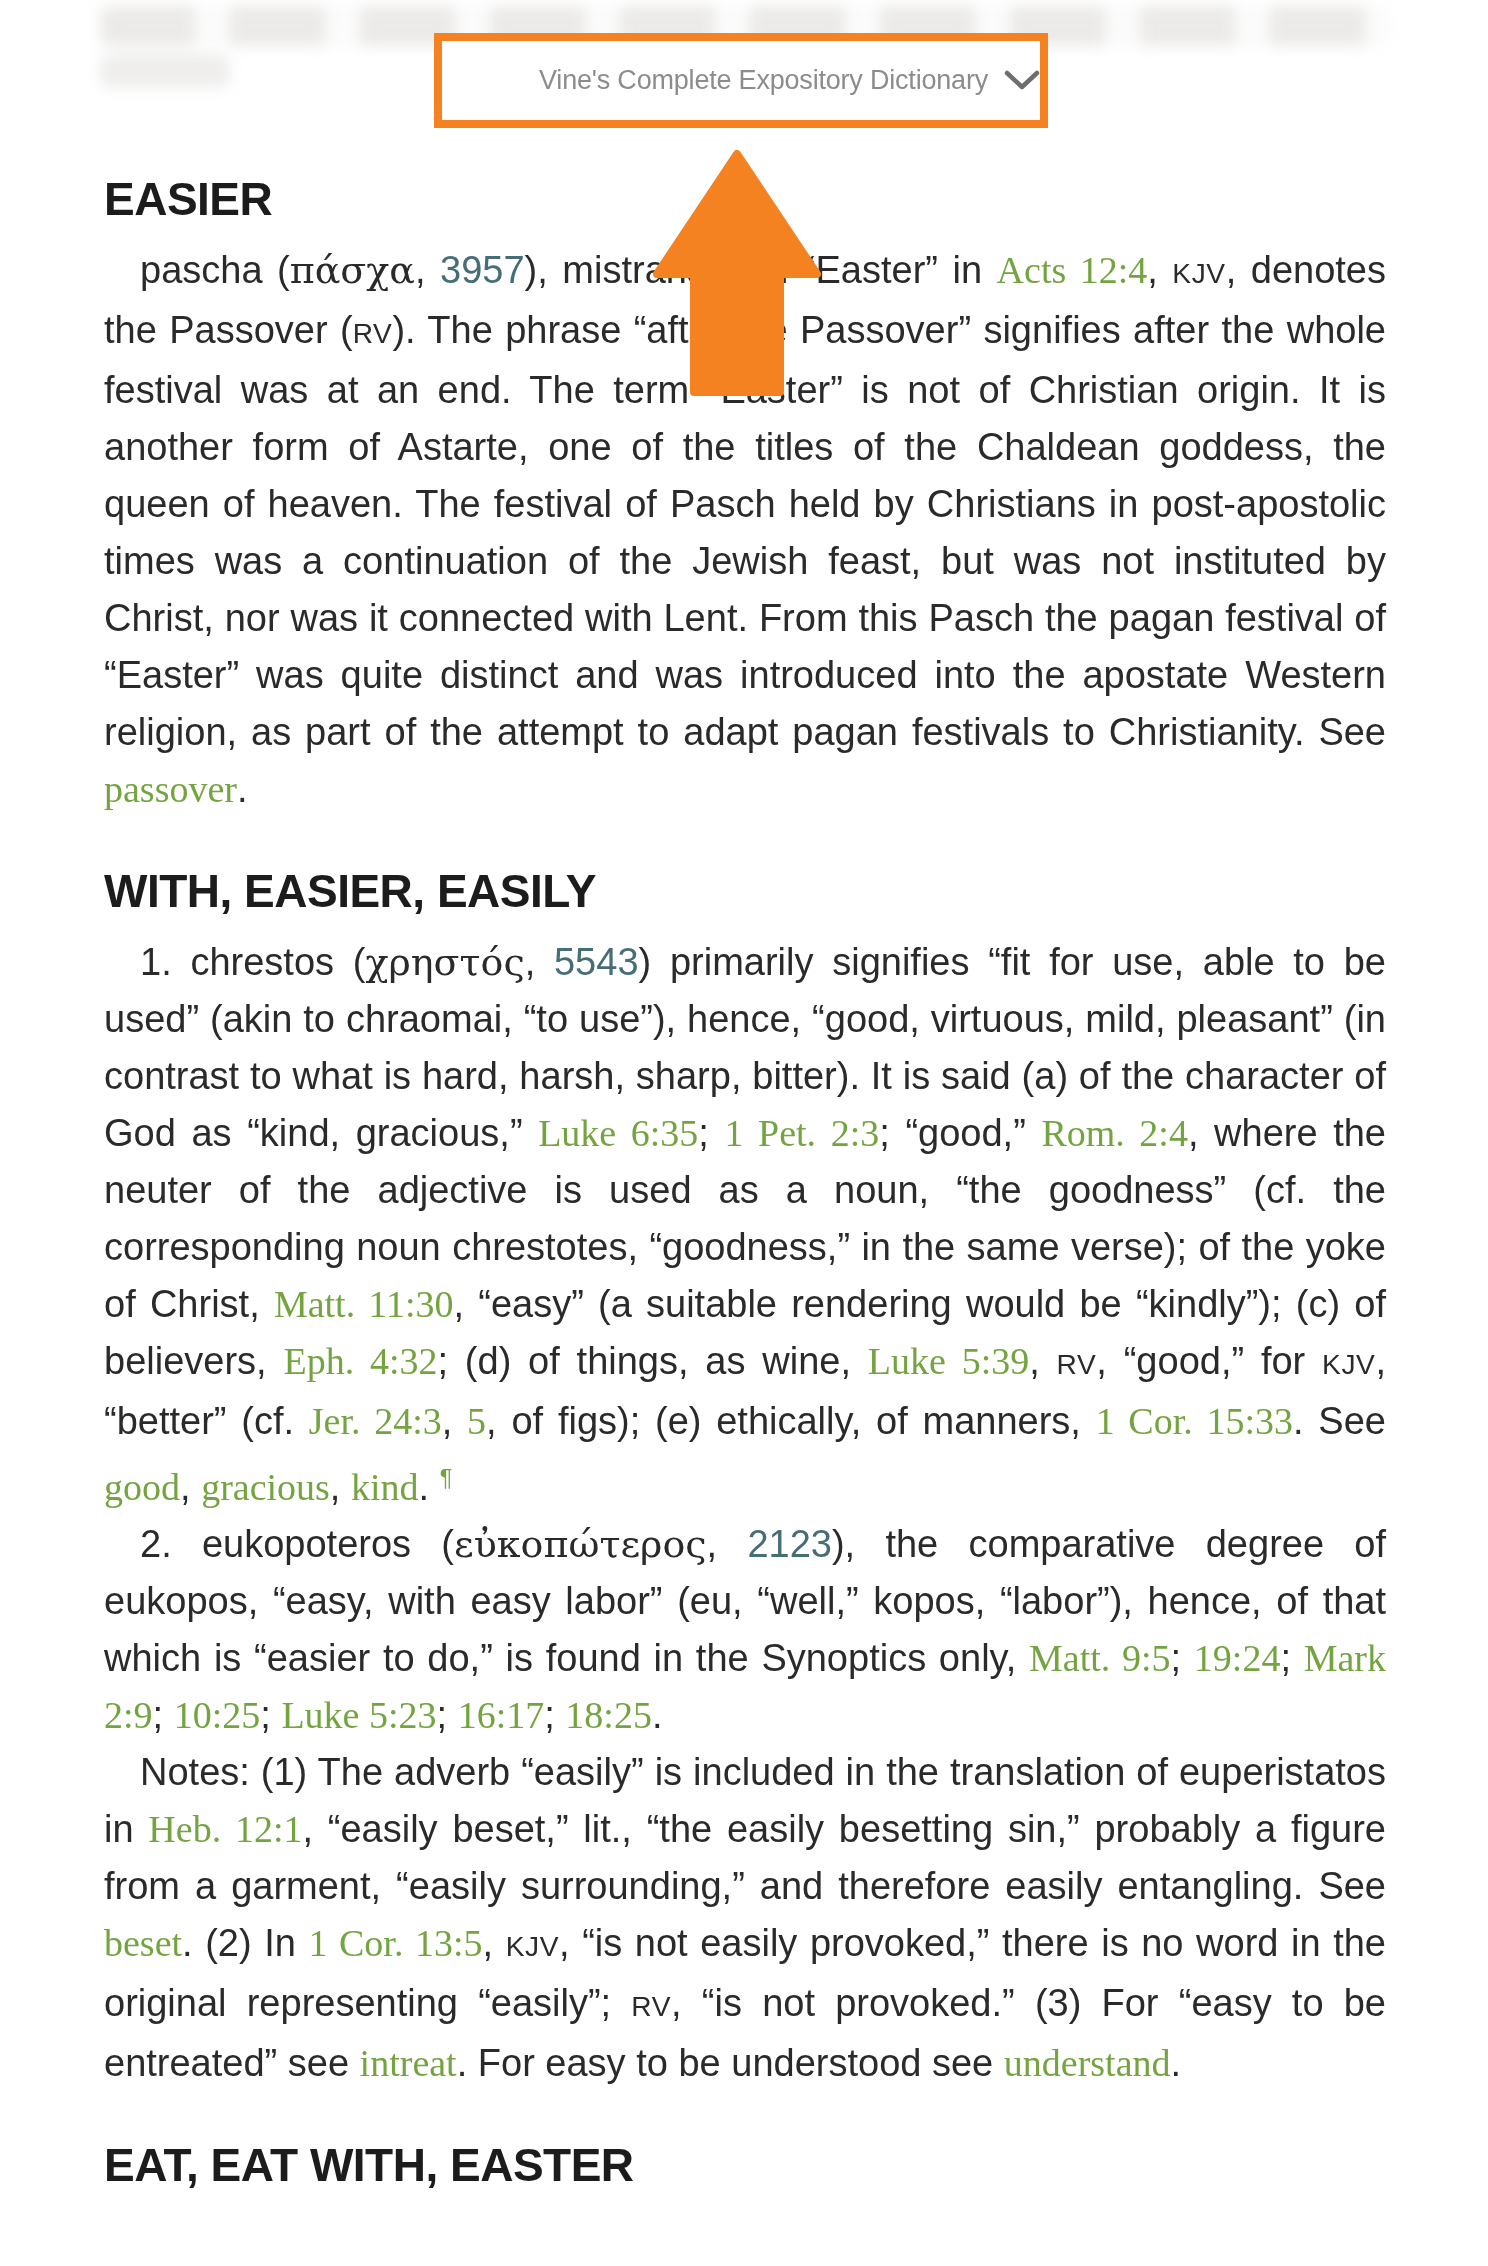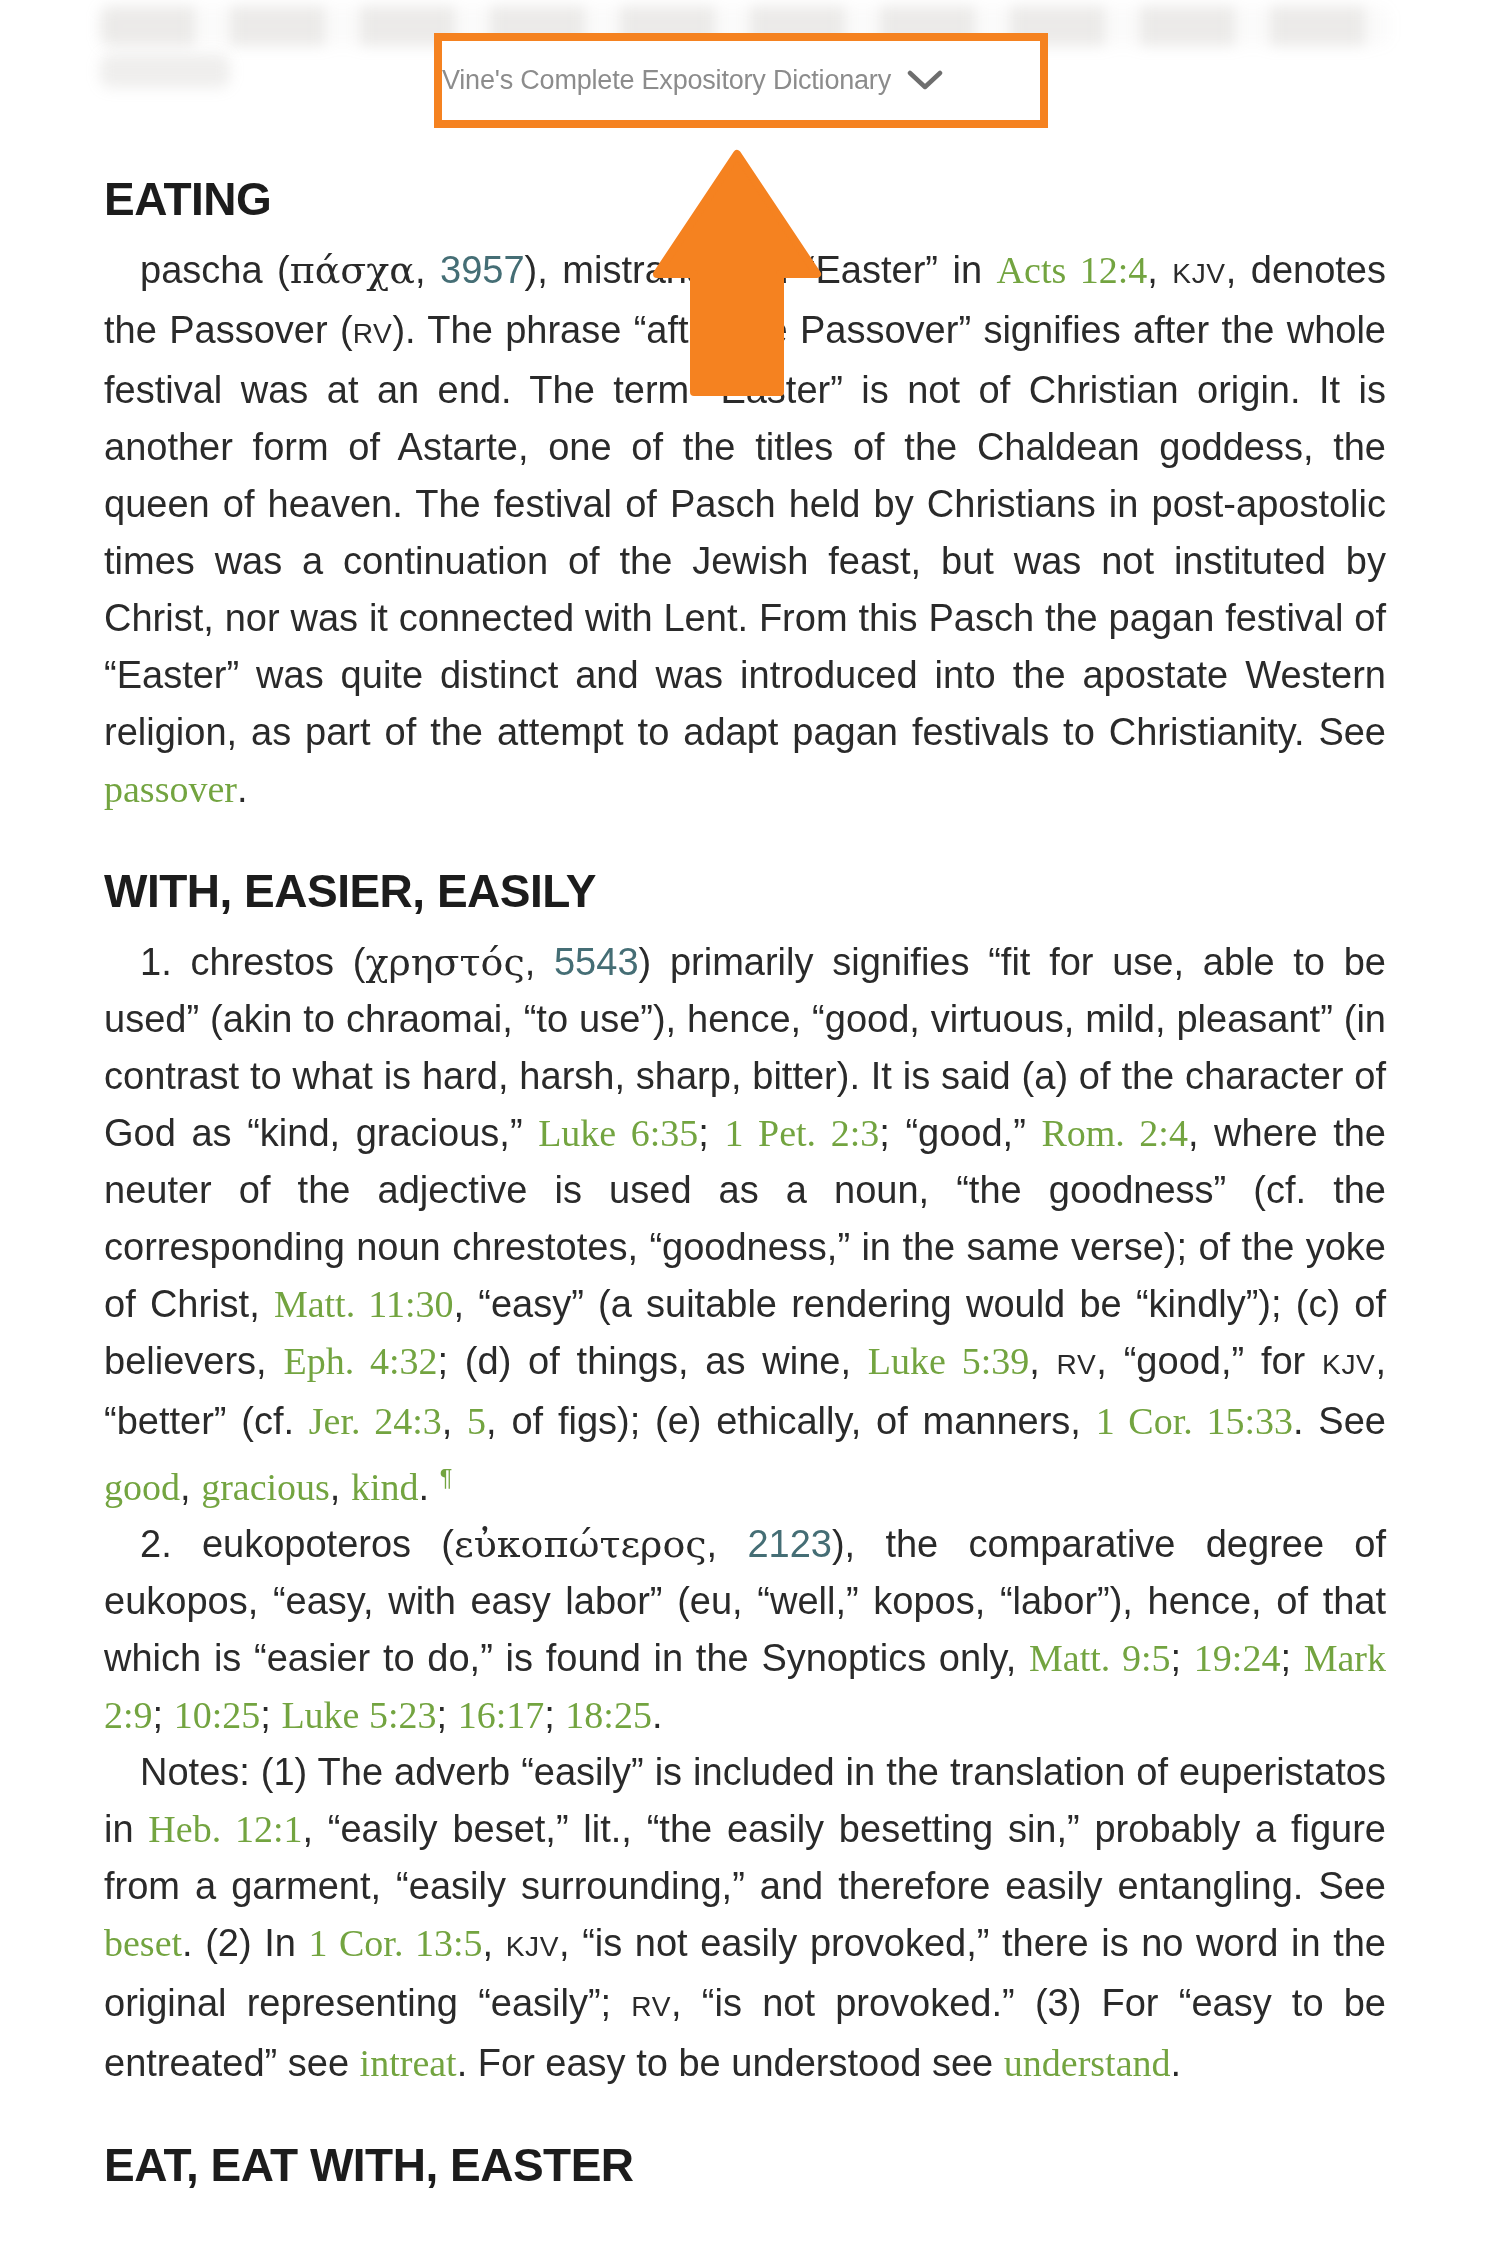--- a/index.html
+++ b/index.html
@@ -10,21 +10,21 @@
 
   
   .ghost-line { position:absolute; border-radius:10px; filter:blur(7px);
     background:repeating-linear-gradient(90deg, rgba(158,152,144,0.20) 0px 95px, rgba(158,152,144,0.04) 95px 130px); }
   .ghost-line-1 { left:100px; top:6px; width:1290px; height:40px; }
   .ghost-line-2 { left:100px; top:54px; width:130px; height:34px; background:rgba(158,152,144,0.16); }
 
   
   .selector-box { position:absolute; left:434px; top:33px; width:614px; height:95px;
     border:8px solid var(--accent,#F58220); background:rgba(255,255,255,0.96);
-    display:flex; align-items:center; justify-content:flex-start; z-index:2; }
+    display:flex; align-items:center; justify-content:flex-end; z-index:2; }
   .selector-button { display:flex; align-items:center; gap:16px; background:none; border:none; cursor:pointer; }
   .selector-label { color:var(--muted,#8C8C8C); font-size:27px; letter-spacing:-0.2px; font-family:"Liberation Sans", sans-serif; }
   .chevron { display:block; }
 
   
   .arrow-annotation { position:absolute; left:649px; top:148px; z-index:3; }
   .arrow-annotation polygon { fill:var(--accent,#F58220); stroke:var(--accent,#F58220); stroke-width:8; stroke-linejoin:round; }
 
   .content { position:absolute; left:104px; top:172px; width:1282px; }
   .entry-heading { font-size:46px; font-weight:800; letter-spacing:-0.5px; color:#1c1c1c; margin:46px 0 16px 0; }
@@ -54,21 +54,21 @@
         <polyline points="3,3 18,17 33,3" fill="none" stroke="#6e6e6e" stroke-width="4.5" stroke-linecap="round" stroke-linejoin="round"></polyline>
       </svg>
     </button>
   </div>
 
   <svg class="arrow-annotation" width="176" height="252" viewBox="0 0 176 252">
     <polygon points="88,6 168,126 131,126 131,244 45,244 45,126 8,126"></polygon>
   </svg>
 
   <main class="content" id="entries">
-      <h2 class="entry-heading">EATING</h2>
+      <h2 class="entry-heading">EASIER</h2>
       <p class="entry-para"><span class="seg-em">pascha</span><span class="seg-plain"> (</span><span class="seg-greek">πάσχα</span><span class="seg-plain">, </span><span class="seg-num">3957</span><span class="seg-plain">), mistranslated “Easter” in </span><span class="seg-ref">Acts 12:4</span><span class="seg-plain">, </span><span class="seg-sc">KJV</span><span class="seg-plain">, denotes the Passover (</span><span class="seg-sc">RV</span><span class="seg-plain">). The phrase “after the Passover” signifies after the whole festival was at an end. The term “Easter” is not of Christian origin. It is another form of </span><span class="seg-em">Astarte</span><span class="seg-plain">, one of the titles of the Chaldean goddess, the queen of heaven. The festival of Pasch held by Christians in post-apostolic times was a continuation of the Jewish feast, but was not instituted by Christ, nor was it connected with Lent. From this Pasch the pagan festival of “Easter” was quite distinct and was introduced into the apostate Western religion, as part of the attempt to adapt pagan festivals to Christianity. See </span><span class="seg-ref">passover</span><span class="seg-plain">.</span></p>
       <h2 class="entry-heading">WITH, EASIER, EASILY</h2>
       <p class="entry-para"><span class="seg-plain">1. </span><span class="seg-em">chrestos</span><span class="seg-plain"> (</span><span class="seg-greek">χρηστός</span><span class="seg-plain">, </span><span class="seg-num">5543</span><span class="seg-plain">) primarily signifies “fit for use, able to be used” (akin to </span><span class="seg-em">chraomai</span><span class="seg-plain">, “to use”), hence, “good, virtuous, mild, pleasant” (in contrast to what is hard, harsh, sharp, bitter). It is said (a) of the character of God as “kind, gracious,” </span><span class="seg-ref">Luke 6:35</span><span class="seg-plain">; </span><span class="seg-ref">1 Pet. 2:3</span><span class="seg-plain">; “good,” </span><span class="seg-ref">Rom. 2:4</span><span class="seg-plain">, where the neuter of the adjective is used as a noun, “the goodness” (cf. the corresponding noun </span><span class="seg-em">chrestotes</span><span class="seg-plain">, “goodness,” in the same verse); of the yoke of Christ, </span><span class="seg-ref">Matt. 11:30</span><span class="seg-plain">, “easy” (a suitable rendering would be “kindly”); (c) of believers, </span><span class="seg-ref">Eph. 4:32</span><span class="seg-plain">; (d) of things, as wine, </span><span class="seg-ref">Luke 5:39</span><span class="seg-plain">, </span><span class="seg-sc">RV</span><span class="seg-plain">, “good,” for </span><span class="seg-sc">KJV</span><span class="seg-plain">, “better” (cf. </span><span class="seg-ref">Jer. 24:3</span><span class="seg-plain">, </span><span class="seg-ref">5</span><span class="seg-plain">, of figs); (e) ethically, of manners, </span><span class="seg-ref">1 Cor. 15:33</span><span class="seg-plain">. See </span><span class="seg-ref">good</span><span class="seg-plain">, </span><span class="seg-ref">gracious</span><span class="seg-plain">, </span><span class="seg-ref">kind</span><span class="seg-plain">. </span><span class="seg-pilcrow">¶</span></p>
       <p class="entry-para"><span class="seg-plain">2. </span><span class="seg-em">eukopoteros</span><span class="seg-plain"> (</span><span class="seg-greek">εὐκοπώτερος</span><span class="seg-plain">, </span><span class="seg-num">2123</span><span class="seg-plain">), the comparative degree of </span><span class="seg-em">eukopos</span><span class="seg-plain">, “easy, with easy labor” (</span><span class="seg-em">eu</span><span class="seg-plain">, “well,” </span><span class="seg-em">kopos</span><span class="seg-plain">, “labor”), hence, of that which is “easier to do,” is found in the Synoptics only, </span><span class="seg-ref">Matt. 9:5</span><span class="seg-plain">; </span><span class="seg-ref">19:24</span><span class="seg-plain">; </span><span class="seg-ref">Mark 2:9</span><span class="seg-plain">; </span><span class="seg-ref">10:25</span><span class="seg-plain">; </span><span class="seg-ref">Luke 5:23</span><span class="seg-plain">; </span><span class="seg-ref">16:17</span><span class="seg-plain">; </span><span class="seg-ref">18:25</span><span class="seg-plain">.</span></p>
       <p class="entry-para"><span class="seg-em">Notes:</span><span class="seg-plain"> (1) The adverb “easily” is included in the translation of </span><span class="seg-em">euperistatos</span><span class="seg-plain"> in </span><span class="seg-ref">Heb. 12:1</span><span class="seg-plain">, “easily beset,” lit., “the easily besetting sin,” probably a figure from a garment, “easily surrounding,” and therefore easily entangling. See </span><span class="seg-ref">beset</span><span class="seg-plain">. (2) In </span><span class="seg-ref">1 Cor. 13:5</span><span class="seg-plain">, </span><span class="seg-sc">KJV</span><span class="seg-plain">, “is not easily provoked,” there is no word in the original representing “easily”; </span><span class="seg-sc">RV</span><span class="seg-plain">, “is not provoked.” (3) For “easy to be entreated” see </span><span class="seg-ref">intreat</span><span class="seg-plain">. For easy to be understood see </span><span class="seg-ref">understand</span><span class="seg-plain">.</span></p>
       <h2 class="entry-heading">EAT, EAT WITH, EASTER</h2>
     </main>
 
 </div>
 

